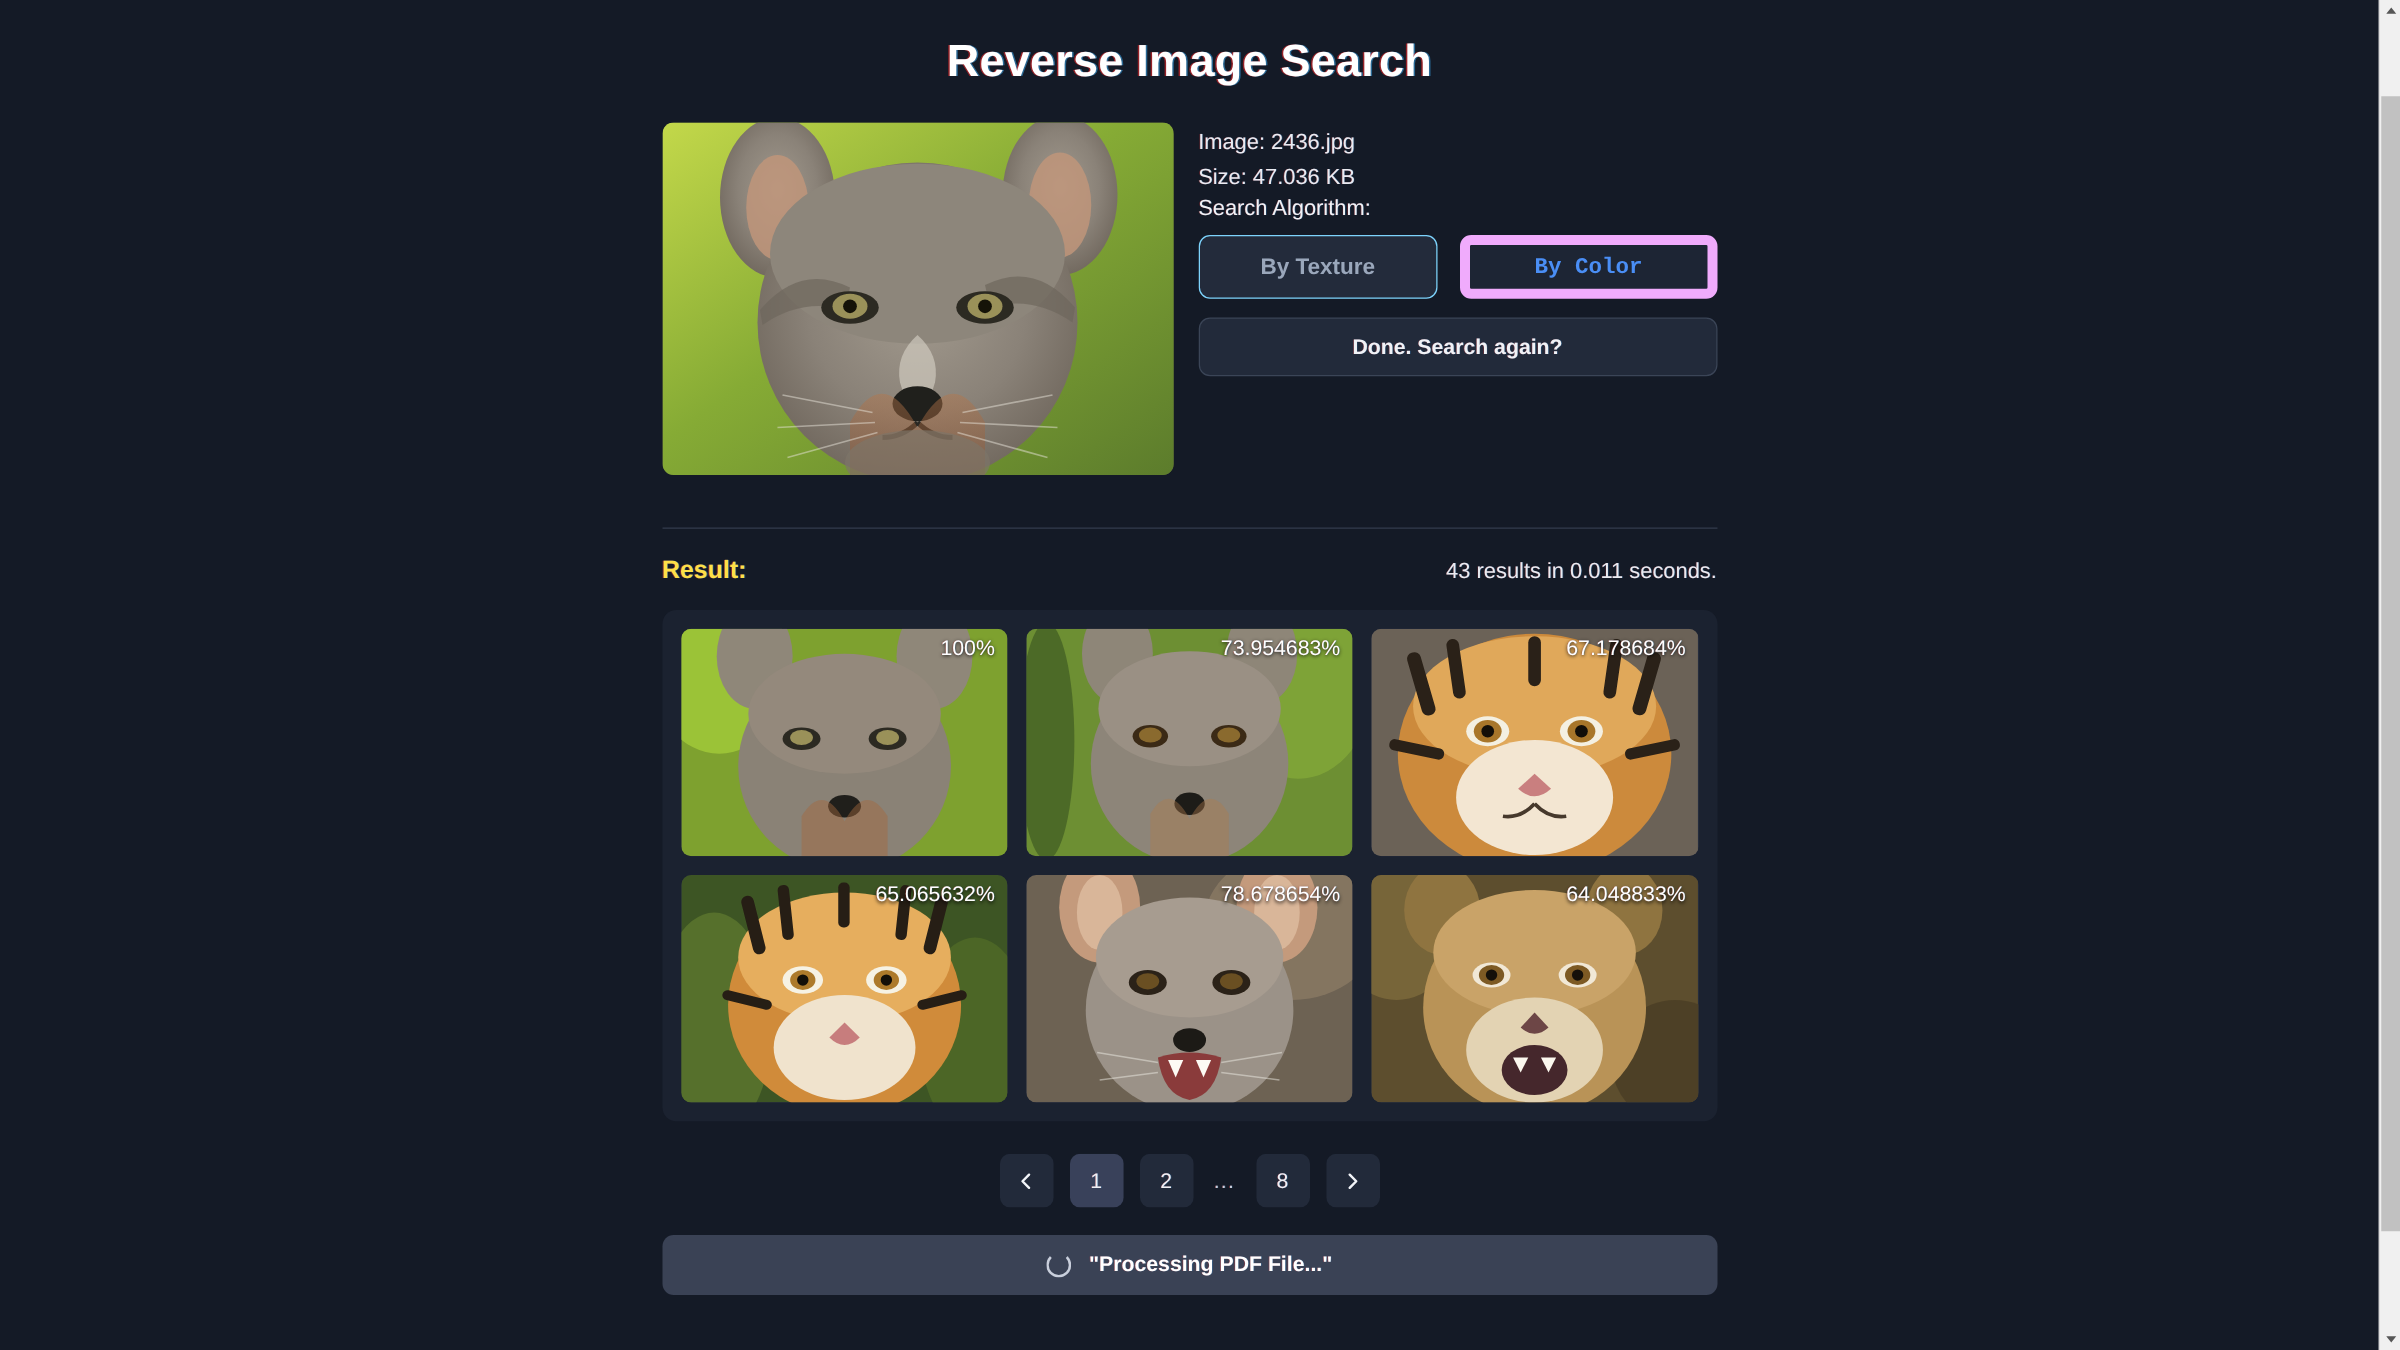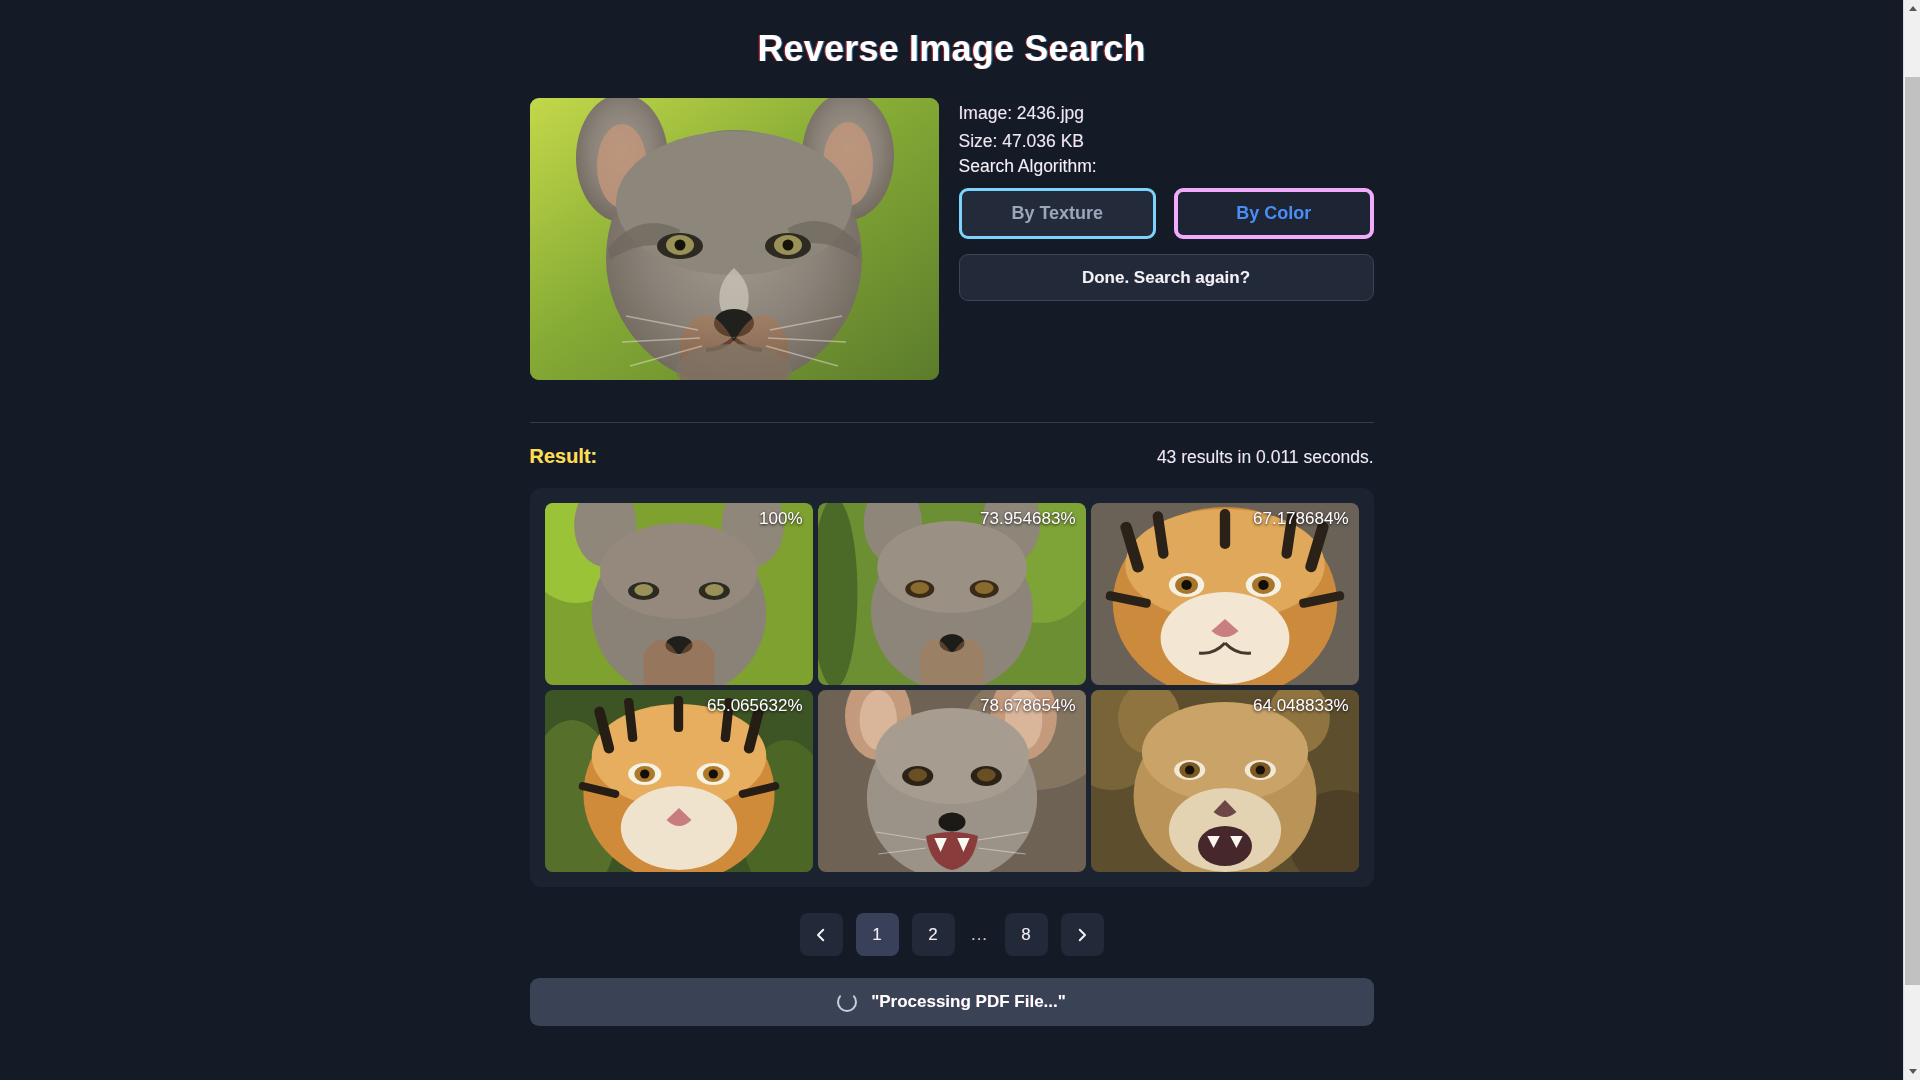--- a/index.html
+++ b/index.html
@@ -126,34 +126,35 @@
   .algo-row {
     display: flex;
     gap: 18px;
     margin-bottom: 15px;
   }
   .algo-btn {
     flex: 1 1 0;
     height: 51px;
     border-radius: 9px;
     background: #232b3b;
-    border: 3px solid #7dd3fc;
+    border: 1px solid #7dd3fc;
     color: #9aa7bb;
     font-size: 18px;
     font-weight: bold;
     cursor: pointer;
     font-family: "Liberation Sans", sans-serif;
     display: flex;
     align-items: center;
     justify-content: center;
   }
   .algo-btn.active {
-    border: 4px solid #f0abfc;
+    border: 8px solid #f0abfc;
     color: #4a8ef5;
     background: #1d2534;
+    font-family: Liberation Mono, monospace;
   }
 
   .wide-btn {
     width: 100%;
     height: 47px;
     border-radius: 9px;
     background: #222a3a;
     border: 1px solid #3b4557;
     color: #f0f2f6;
     font-size: 17px;
@@ -189,21 +190,21 @@
     text-shadow: -0.5px 0 rgba(255,60,60,.3), 0.5px 0 rgba(60,170,255,.28);
   }
 
   
   .grid-panel {
     background: #1b2230;
     border-radius: 11px;
     padding: 15px;
     display: grid;
     grid-template-columns: repeat(3, 1fr);
-    gap: 5px;
+    gap: 15px;
   }
   .cell {
     position: relative;
     height: 182px;
     border-radius: 8px;
     overflow: hidden;
     cursor: pointer;
     background: #2a3040;
   }
   .cell svg { display: block; width: 100%; height: 100%; }

